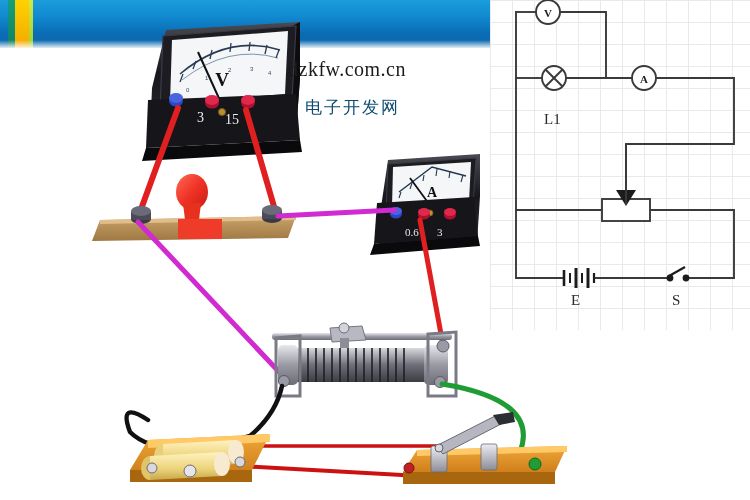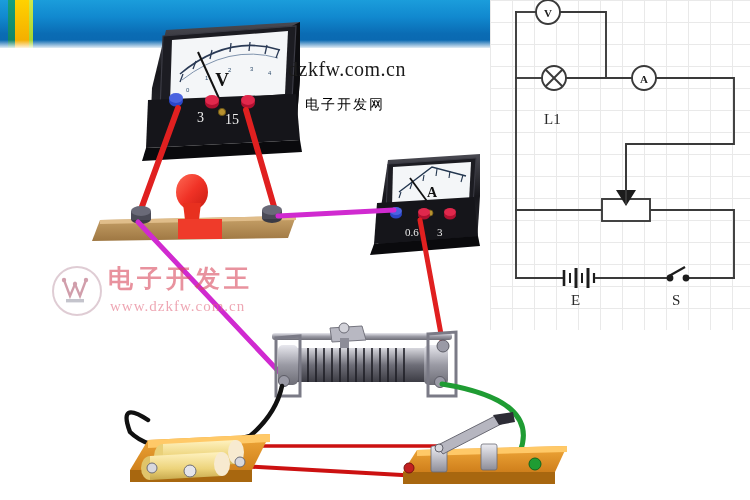--- a/index.html
+++ b/index.html
@@ -16,21 +16,21 @@
   .banner-stripe{position:absolute;top:0;height:48px;}
   .stripe-green{left:8px;width:7px;background:linear-gradient(180deg,#14a07e,#0f7f64);}
   .stripe-yellow{left:15px;width:14px;background:linear-gradient(180deg,#ffd200,#f2a800);}
   .stripe-lite{left:29px;width:4px;background:linear-gradient(180deg,#cfe94a,#9fd02a);}
   .banner-fade{position:absolute;left:0;top:40px;width:490px;height:14px;
     background:linear-gradient(180deg,rgba(255,255,255,0) 0%,rgba(255,255,255,.85) 55%,#fff 100%);}
 
   
   .site-url{position:absolute;left:288px;top:58px;font-size:20px;letter-spacing:.5px;
     color:#1b1b1b;font-family:"Liberation Serif",serif;white-space:nowrap;}
-  .site-cn{position:absolute;left:305px;top:96px;font-size:14px;color:#000000;
+  .site-cn{position:absolute;left:305px;top:96px;font-size:17px;color:#0c4a6e;
     font-family:"DejaVu Sans",sans-serif;letter-spacing:2px;white-space:nowrap;}
 
   
   .wm{position:absolute;left:52px;top:262px;width:230px;height:62px;opacity:.58;}
   .wm-logo{position:absolute;left:0;top:4px;width:46px;height:46px;border-radius:50%;
     border:2px solid #c9a9b6;}
   .wm-cn{position:absolute;left:56px;top:0px;font-size:25px;color:#d9455a;
     font-family:"DejaVu Sans",sans-serif;font-weight:bold;letter-spacing:4px;white-space:nowrap;}
   .wm-url{position:absolute;left:58px;top:36px;font-size:15px;color:#e2677d;
     font-family:"Liberation Serif",serif;letter-spacing:1px;white-space:nowrap;}
@@ -297,33 +297,20 @@
       <circle cx="44" cy="38" r="4" fill="#d8d8de" stroke="#61616b"></circle>
 
       <circle cx="14" cy="58" r="5" fill="#c22020" stroke="#7a1212"></circle>
       <circle cx="140" cy="54" r="6" fill="#1f9c33" stroke="#11641f"></circle>
     </g>
   </svg>
 
   <div class="site-url">dzkfw.com.cn</div>
   <div class="site-cn">电子开发网</div>
 
-  <div class="wm">
-    <div class="wm-logo">
-      <svg width="42" height="42" viewBox="0 0 42 42">
-        <path d="M10,12 L16,28 L21,16 L26,28 L32,12" fill="none" stroke="#b05a70" stroke-width="2.4"></path>
-        <circle cx="10" cy="12" r="2.2" fill="#b05a70"></circle>
-          <circle cx="21" cy="16" r="2.2" fill="#b05a70"></circle>
-        <circle cx="32" cy="12" r="2.2" fill="#b05a70"></circle>
-        <rect x="12" y="31" width="18" height="3.4" fill="#9a9aa8"></rect>
-      </svg>
-    </div>
-    <div class="wm-cn">电子开发王</div>
-    <div class="wm-url">www.dzkfw.com.cn</div>
-  </div>
 
   <div class="sch">
     <div class="sch-grid"></div>
 
     <svg class="sch-svg" width="260" height="330">
       <g stroke="#3a3a3a" stroke-width="1.9" fill="none" stroke-linecap="square">
 
         <polyline points="26,12 46,12"></polyline>
         <polyline points="70,12 116,12 116,78"></polyline>
         <polyline points="26,12 26,78"></polyline>

